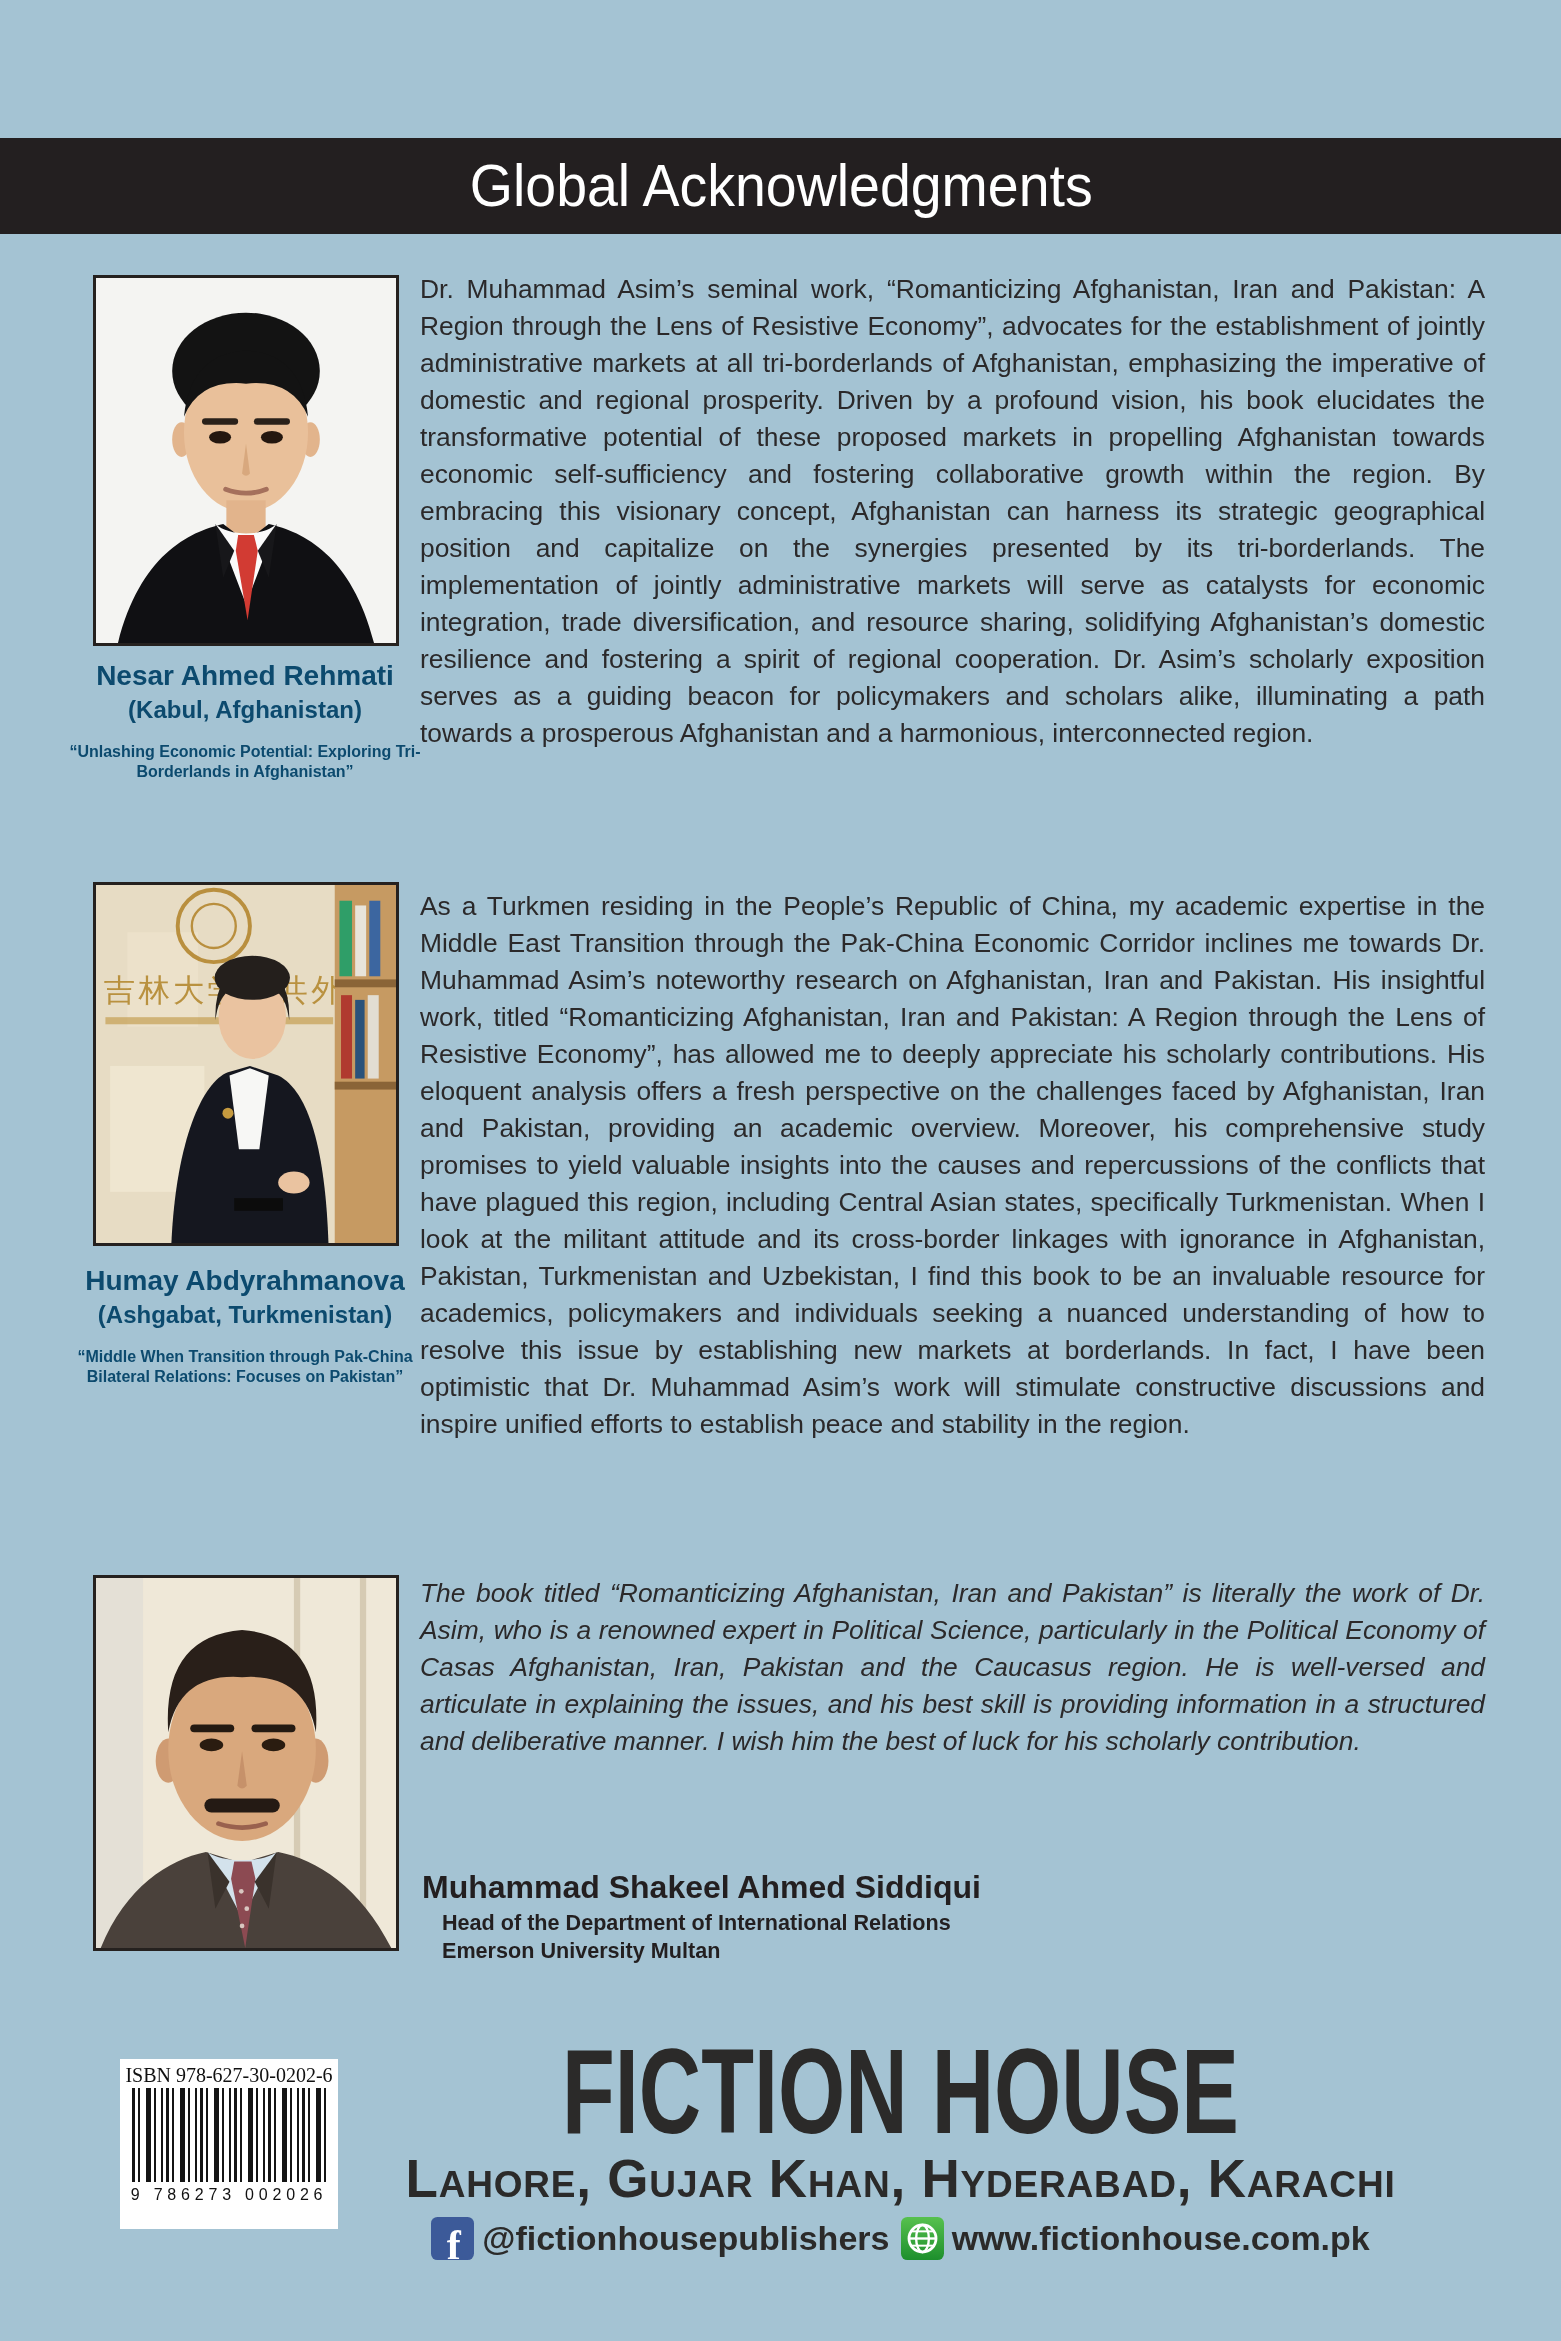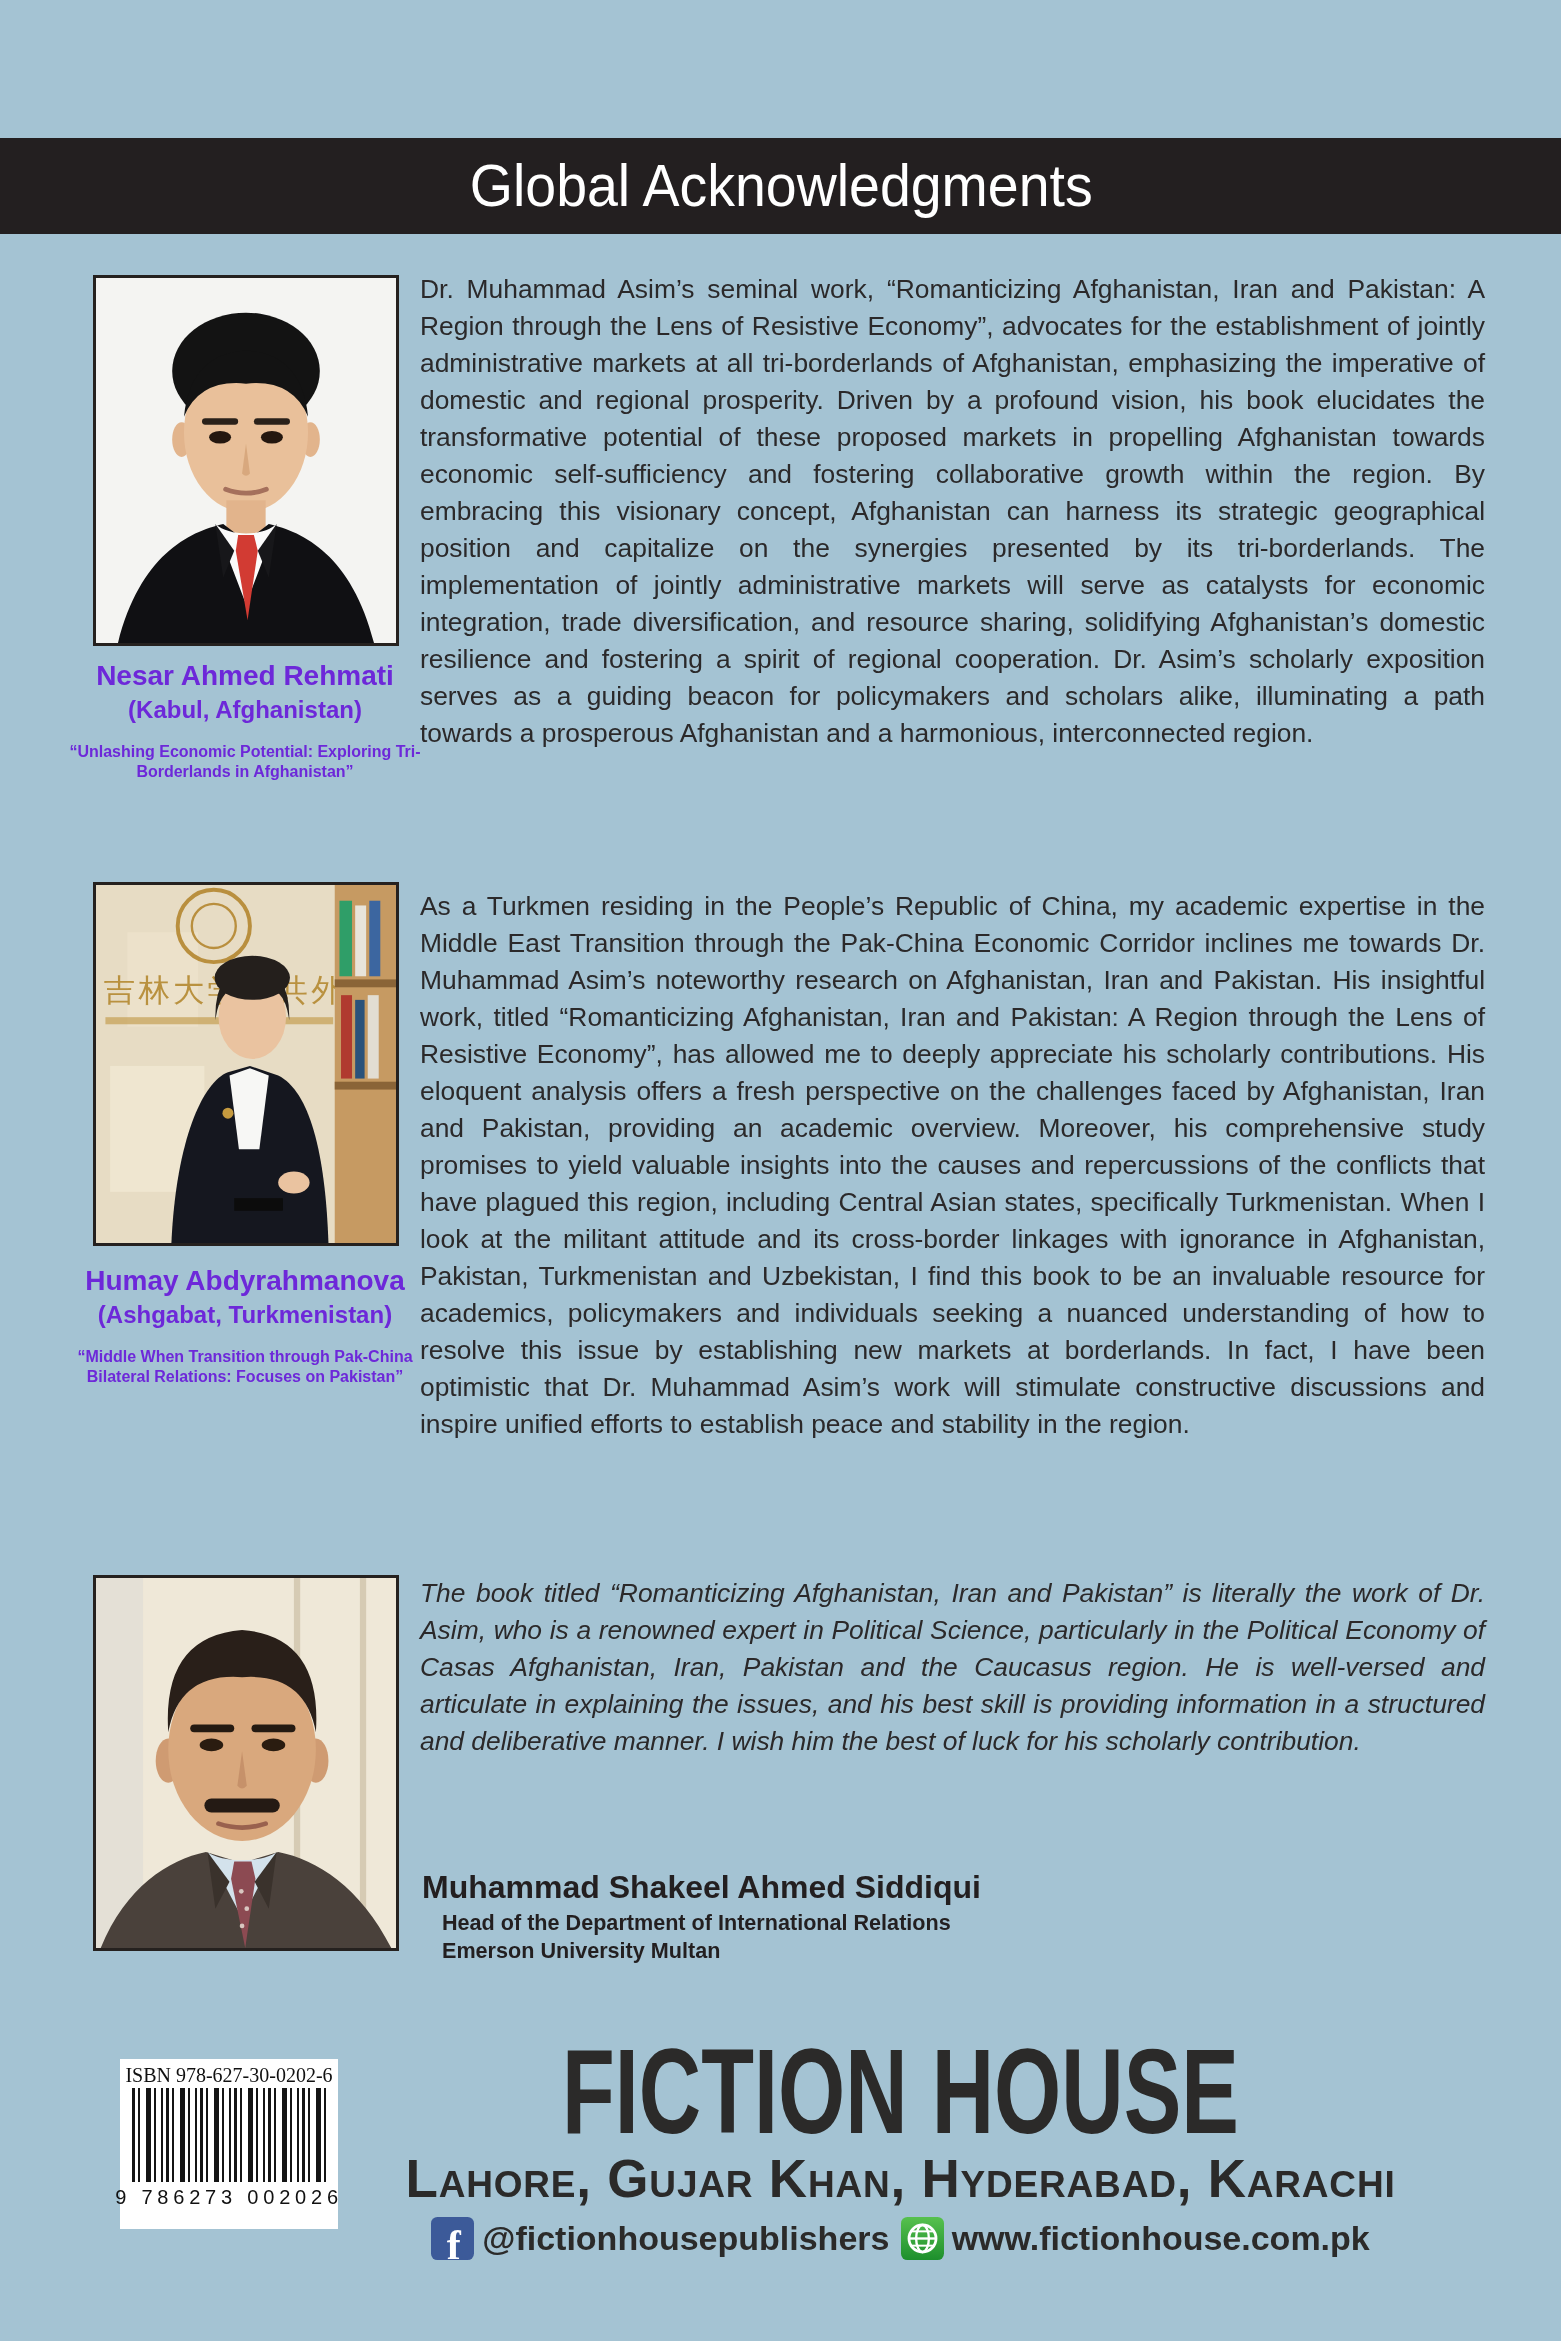--- a/index.html
+++ b/index.html
@@ -23,21 +23,21 @@
   .photo-frame{
     position:absolute;left:93px;width:306px;
     border:3.2px solid #25211f;background:#f4f4f2;box-sizing:border-box;
   }
   .photo-frame svg{display:block;width:100%;height:100%;}
   #photo1{top:275px;height:371px;}
   #photo2{top:882px;height:364px;}
   #photo3{top:1575px;height:376px;}
   
   .caption{
-    position:absolute;left:53px;width:384px;text-align:center;color:#6d28d9;
+    position:absolute;left:53px;width:384px;text-align:center;color:#0c4a6e;
   }
   #caption1{top:658px;}
   #caption2{top:1263px;}
   .caption .cap-name{font-size:28px;font-weight:bold;line-height:1.28;}
   .caption .cap-loc{font-size:24px;font-weight:bold;line-height:1.3;}
   .caption .cap-work{font-size:16px;font-weight:bold;line-height:1.28;margin-top:17px;}
   
   .para{
     position:absolute;left:420px;width:1065px;
     color:#2b292a;font-size:26.4px;line-height:37px;text-align:justify;
@@ -62,21 +62,21 @@
   .barcode-bars{
     width:195px;height:94px;margin-top:1.6px;
     background:repeating-linear-gradient(90deg,
       #141414 0 3.2px, #ffffff 3.2px 6.4px,
       #141414 6.4px 8px, #ffffff 8px 13.6px,
       #141414 13.6px 19px, #ffffff 19px 21.6px,
       #141414 21.6px 24px, #ffffff 24px 29px,
       #141414 29px 31px, #ffffff 31px 34px);
   }
   .barcode-digits{
-    font-size:20px;color:#111;letter-spacing:4.8px;margin-top:3.2px;white-space:nowrap;
+    font-size:16px;color:#111;letter-spacing:4.8px;margin-top:3.2px;white-space:nowrap;
   }
   .publisher-block{
     position:absolute;left:344px;top:2031px;width:1113px;text-align:center;color:#2b2a29;
   }
   .publisher-name{
     font-size:120px;font-weight:bold;white-space:nowrap;
     transform:scale(0.72,1.0);transform-origin:center top;line-height:1.0;
   }
   .publisher-cities{
     margin-top:-3.2px;font-size:53px;font-weight:bold;font-variant:small-caps;

